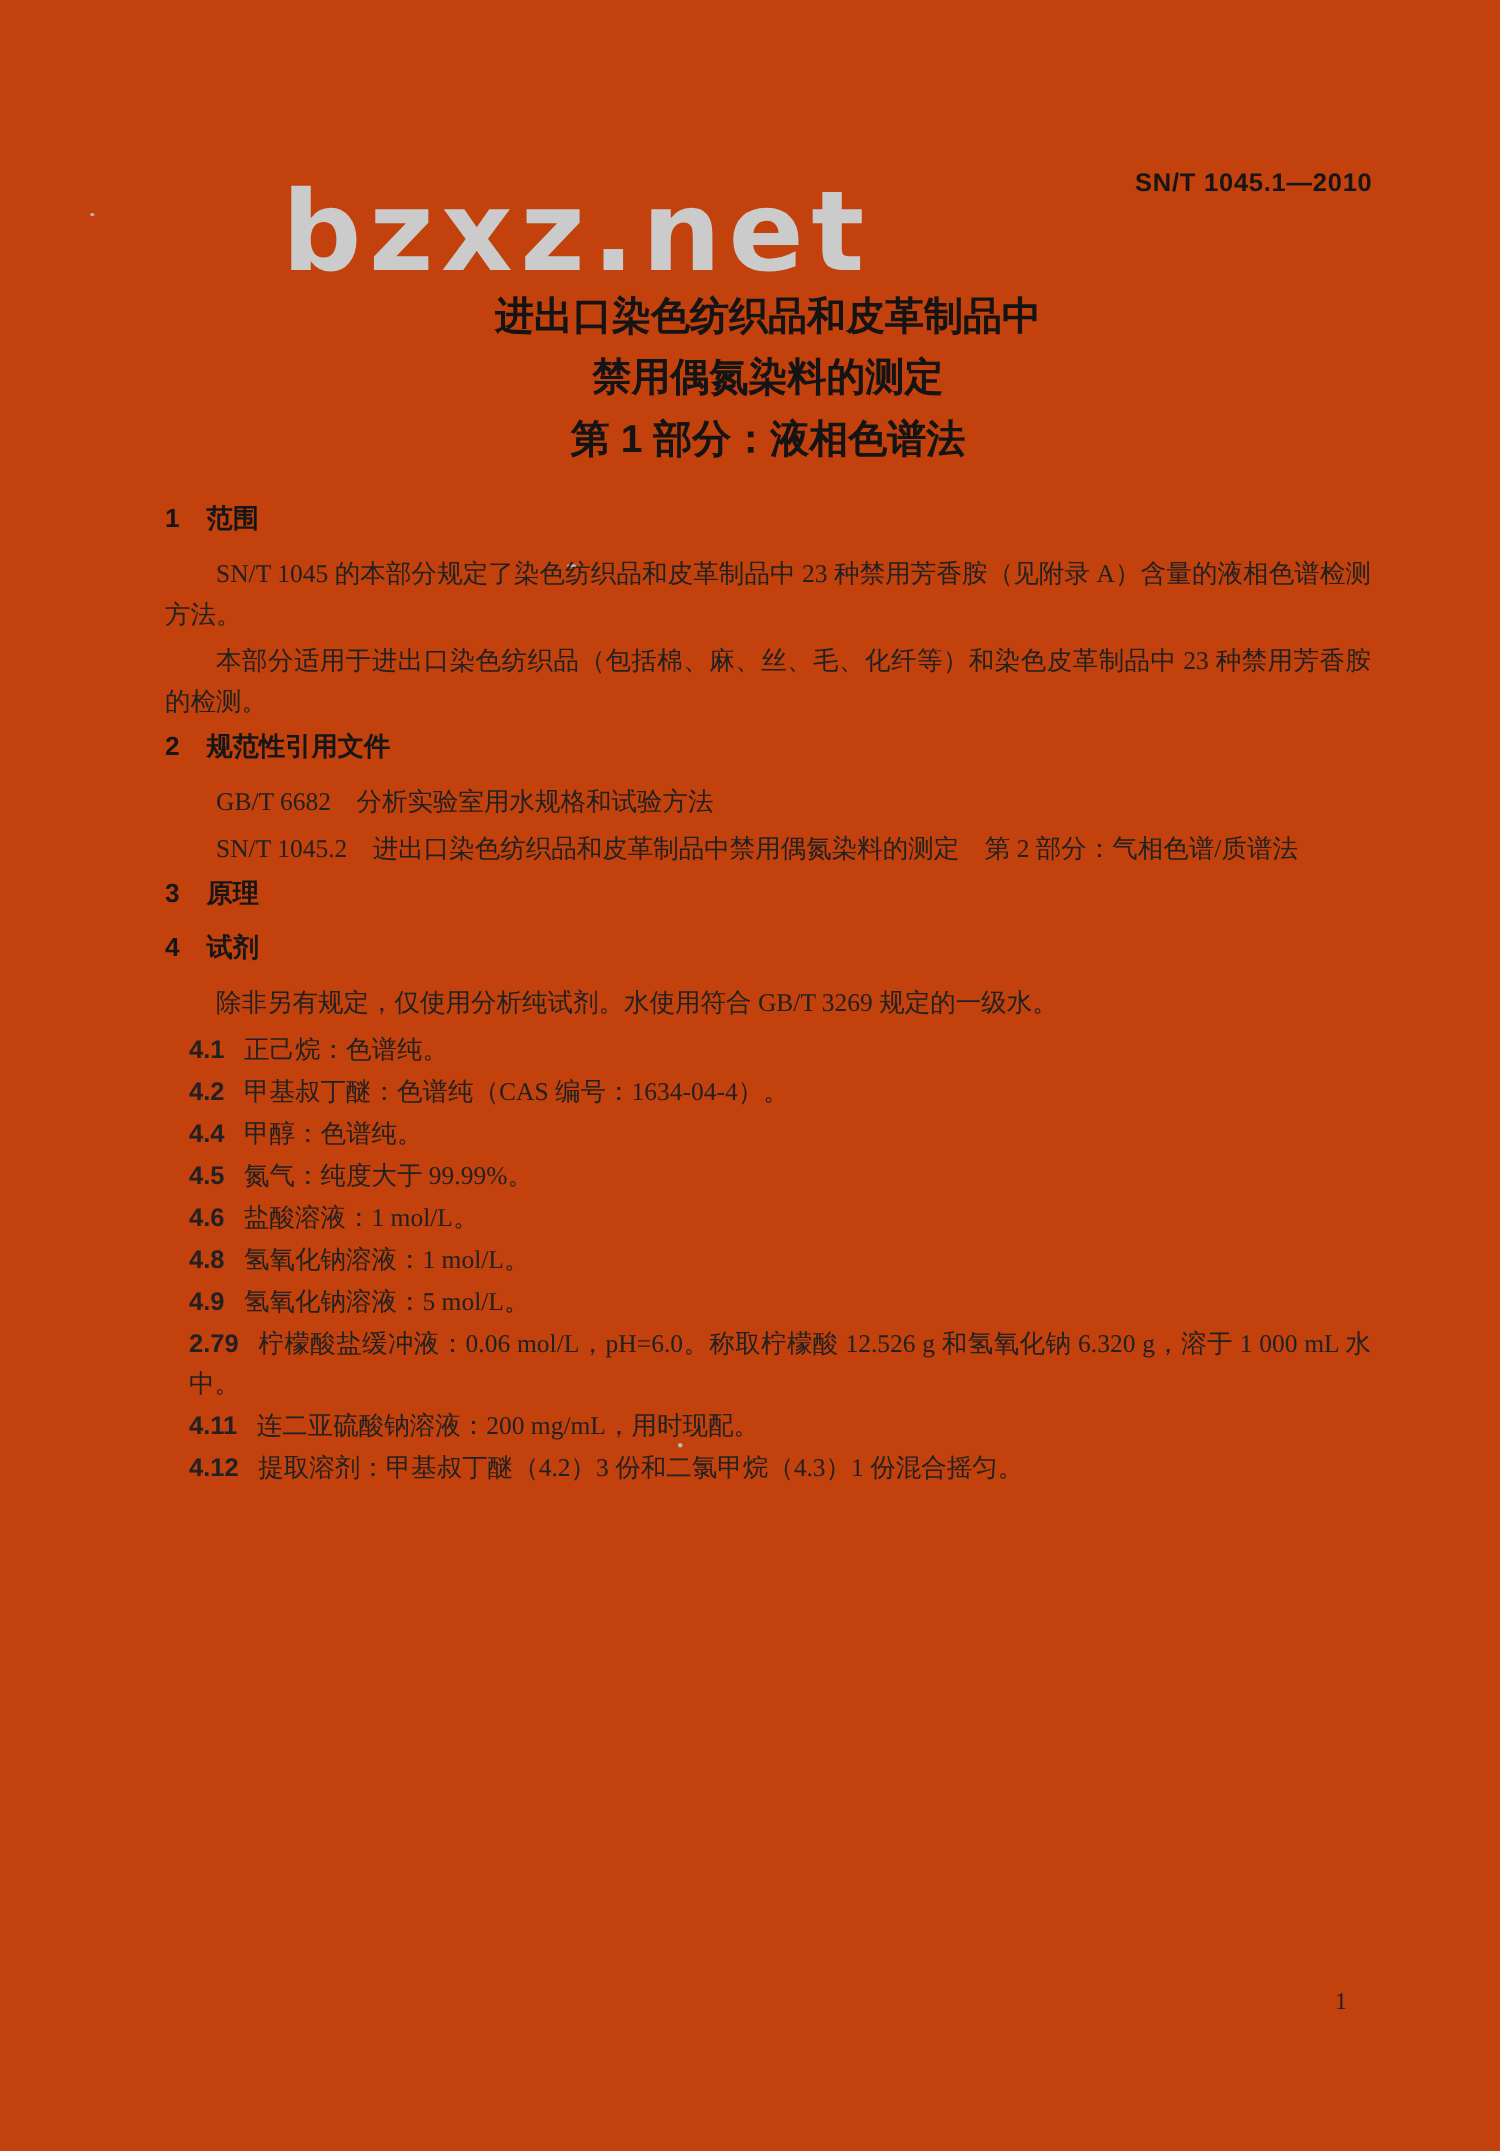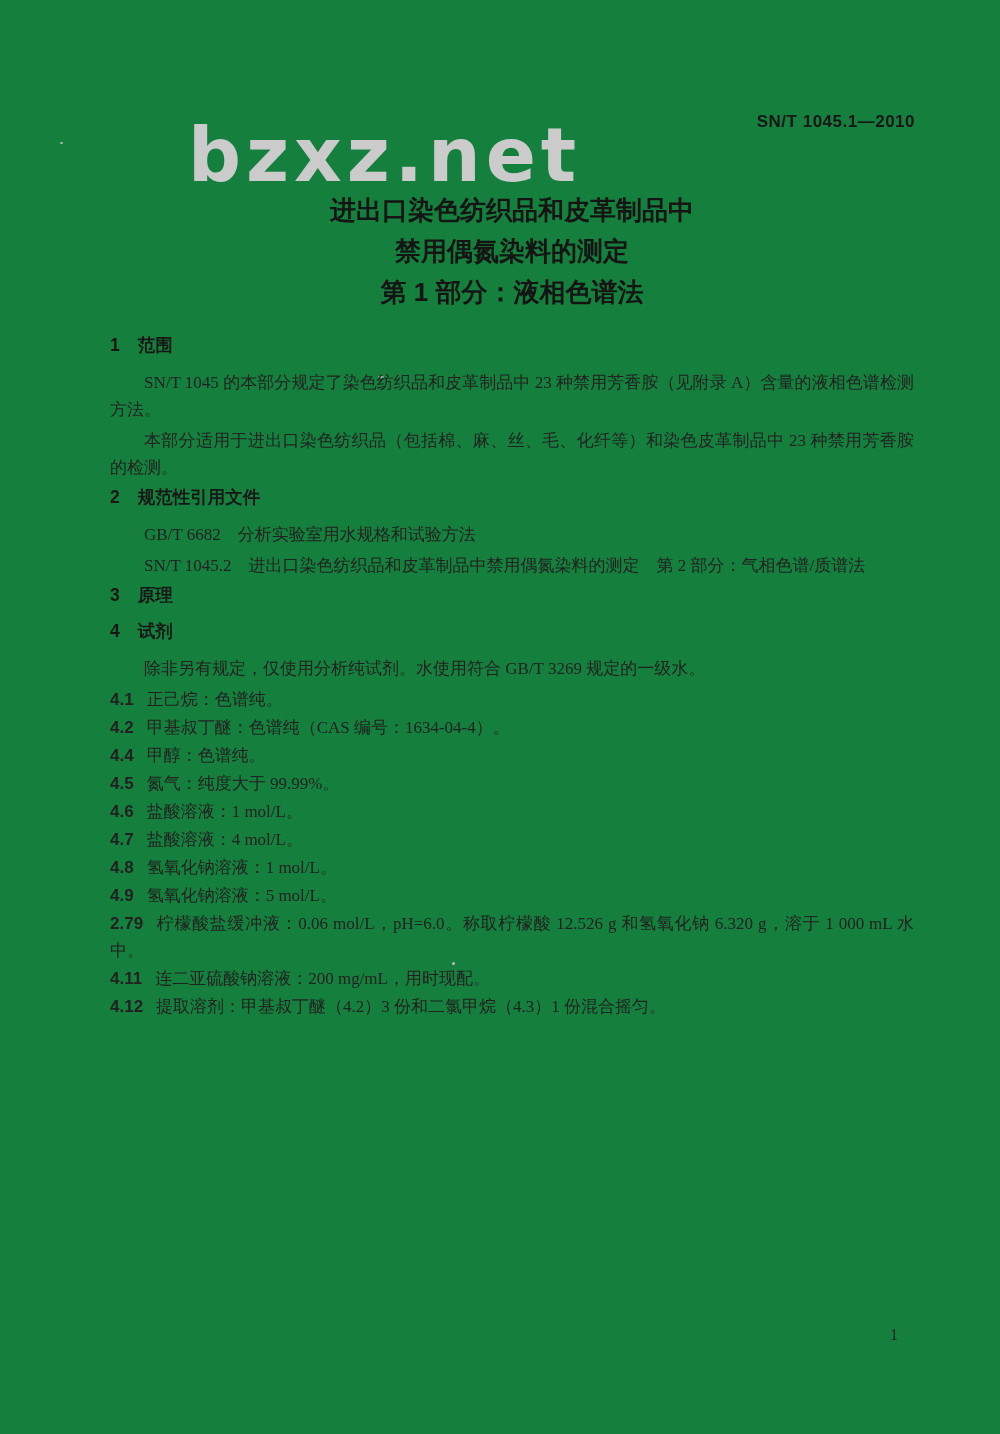--- a/index.html
+++ b/index.html
@@ -1,21 +1,21 @@
 <!DOCTYPE html>
 <html lang="zh"><head>
 <meta charset="utf-8">
 <style>
   * { box-sizing: border-box; margin: 0; padding: 0; }
   html, body { background: #ffffff; }
   .page {
     position: relative;
     width: 1000px;
     height: 1434px;
-    background: #15803d;
+    background: #c2410c;
     overflow: hidden;
     font-family: "Liberation Serif", "DejaVu Serif", serif;
     color: #1e1e1e;
   }
   .watermark {
     position: absolute;
     top: 112px;
     left: 188px;
     font-family: "DejaVu Sans", "Liberation Sans", sans-serif;
     font-weight: bold;
@@ -70,20 +70,21 @@
     text-align: justify;
     margin-bottom: 4px;
     color: #212121;
   }
   .item {
     font-size: 17px;
     line-height: 27px;
     text-align: justify;
     margin-bottom: 1px;
     color: #212121;
+    margin-left: 16px;
   }
   .item-num {
     font-family: "Liberation Sans", "DejaVu Sans", sans-serif;
     font-weight: bold;
     margin-right: 13px;
   }
   .page-number {
     position: absolute;
     top: 1326px;
     right: 102px;
@@ -156,23 +157,20 @@
       <p class="item">
         <span class="item-num">4.4</span><span class="item-text">甲醇：色谱纯。</span>
       </p>
       <p class="item">
         <span class="item-num">4.5</span><span class="item-text">氮气：纯度大于 99.99%。</span>
       </p>
       <p class="item">
         <span class="item-num">4.6</span><span class="item-text">盐酸溶液：1 mol/L。</span>
       </p>
       <p class="item">
-        <span class="item-num">4.7</span><span class="item-text">盐酸溶液：4 mol/L。</span>
-      </p>
-      <p class="item">
         <span class="item-num">4.8</span><span class="item-text">氢氧化钠溶液：1 mol/L。</span>
       </p>
       <p class="item">
         <span class="item-num">4.9</span><span class="item-text">氢氧化钠溶液：5 mol/L。</span>
       </p>
       <p class="item">
         <span class="item-num">2.79</span><span class="item-text">柠檬酸盐缓冲液：0.06 mol/L，pH=6.0。称取柠檬酸 12.526 g 和氢氧化钠 6.320 g，溶于 1 000 mL 水中。</span>
       </p>
       <p class="item">
         <span class="item-num">4.11</span><span class="item-text">连二亚硫酸钠溶液：200 mg/mL，用时现配。</span>

